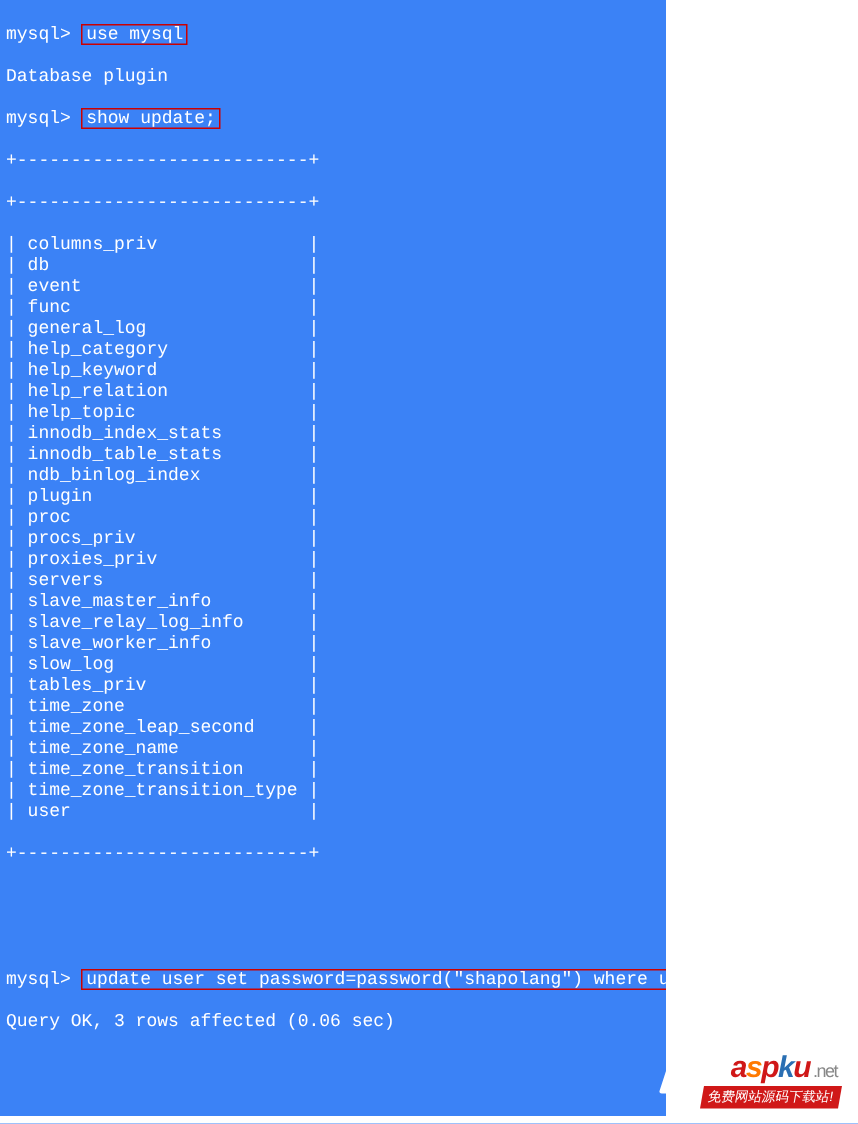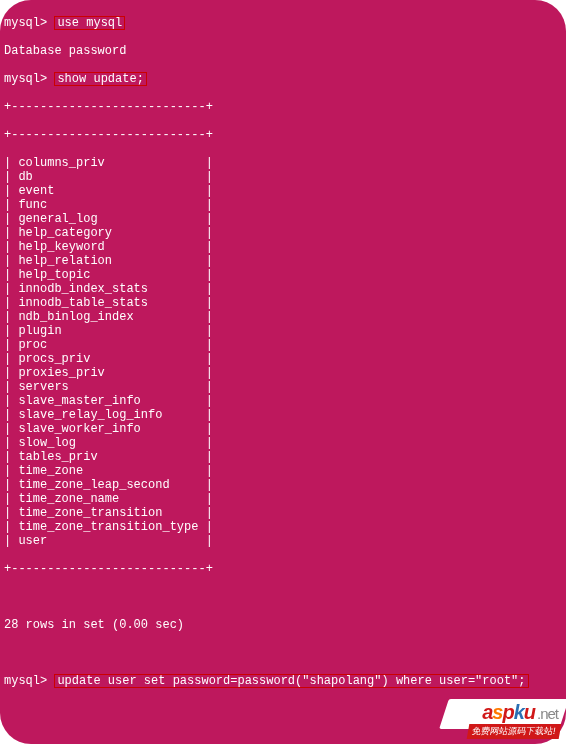--- a/index.html
+++ b/index.html
@@ -6,30 +6,29 @@
     body {
       background: #ffffff;
       font-family: "Courier New", monospace;
       font-size: 12px;
       width: 572px;
       height: 749px;
       overflow: hidden;
       position: relative;
     }
     .terminal {
-      background: #be185d;
+      background: #3b82f6;
       color: #ffffff;
-      width: 566px;
+      width: 444px;
       height: 744px;
       padding: 2px 0;
       line-height: 14px;
       white-space: pre;
       overflow: hidden;
       position: relative;
-      border-radius: 31px;
     }
     .line { padding: 0 4px; white-space: pre; }
     .highlight {
       border: 1px solid #cc0000;
       padding: 0 2px;
       display: inline-block;
       line-height: 12px;
     }
     .logo {
       position: absolute;
@@ -58,49 +57,49 @@
       font-weight: bold;
       font-style: italic;
       letter-spacing: -1px;
       z-index: 2;
     }
     .logo-a { color: #d01818; }
     .logo-s { color: #ff7a00; }
     .logo-p { color: #d01818; }
     .logo-k { color: #2a6fb3; }
     .logo-u { color: #d01818; }
-    .logo-net { font-size: 15px; color: #888; font-weight: normal; font-style: normal; margin-left: 2px; }
+    .logo-net { font-size: 12px; color: #888; font-weight: normal; font-style: normal; margin-left: 2px; }
     .logo-sub {
       position: absolute;
       bottom: 2px;
       right: 4px;
       background: #d01818;
       color: #ffffff;
       font-family: Arial, sans-serif;
       font-size: 9px;
       padding: 1px 4px;
       z-index: 2;
       transform: skewX(-10deg);
     }
   </style>
 </head>
 <body>
 
 <div class="terminal">
 <div class="line"><span>mysql&gt;</span> <span class="highlight">use mysql</span></div>
-<div class="line">Database password</div>
+<div class="line">Database plugin</div>
 <div class="line"><span>mysql&gt;</span> <span class="highlight">show update;</span></div>
 <div class="line">+---------------------------+</div>
 <div class="line">+---------------------------+</div>
 <div id="tables-container"><div class="line">| columns_priv              |</div><div class="line">| db                        |</div><div class="line">| event                     |</div><div class="line">| func                      |</div><div class="line">| general_log               |</div><div class="line">| help_category             |</div><div class="line">| help_keyword              |</div><div class="line">| help_relation             |</div><div class="line">| help_topic                |</div><div class="line">| innodb_index_stats        |</div><div class="line">| innodb_table_stats        |</div><div class="line">| ndb_binlog_index          |</div><div class="line">| plugin                    |</div><div class="line">| proc                      |</div><div class="line">| procs_priv                |</div><div class="line">| proxies_priv              |</div><div class="line">| servers                   |</div><div class="line">| slave_master_info         |</div><div class="line">| slave_relay_log_info      |</div><div class="line">| slave_worker_info         |</div><div class="line">| slow_log                  |</div><div class="line">| tables_priv               |</div><div class="line">| time_zone                 |</div><div class="line">| time_zone_leap_second     |</div><div class="line">| time_zone_name            |</div><div class="line">| time_zone_transition      |</div><div class="line">| time_zone_transition_type |</div><div class="line">| user                      |</div></div>
 <div class="line">+---------------------------+</div>
 <div class="line"> </div>
-<div class="line">28 rows in set (0.00 sec)</div>
 <div class="line"> </div>
 <div class="line"><span>mysql&gt;</span> <span class="highlight">update user set password=password("shapolang") where user="root";</span></div>
+<div class="line">Query OK, 3 rows affected (0.06 sec)</div>
 
 
 
 
 
 
 
 
 
 

